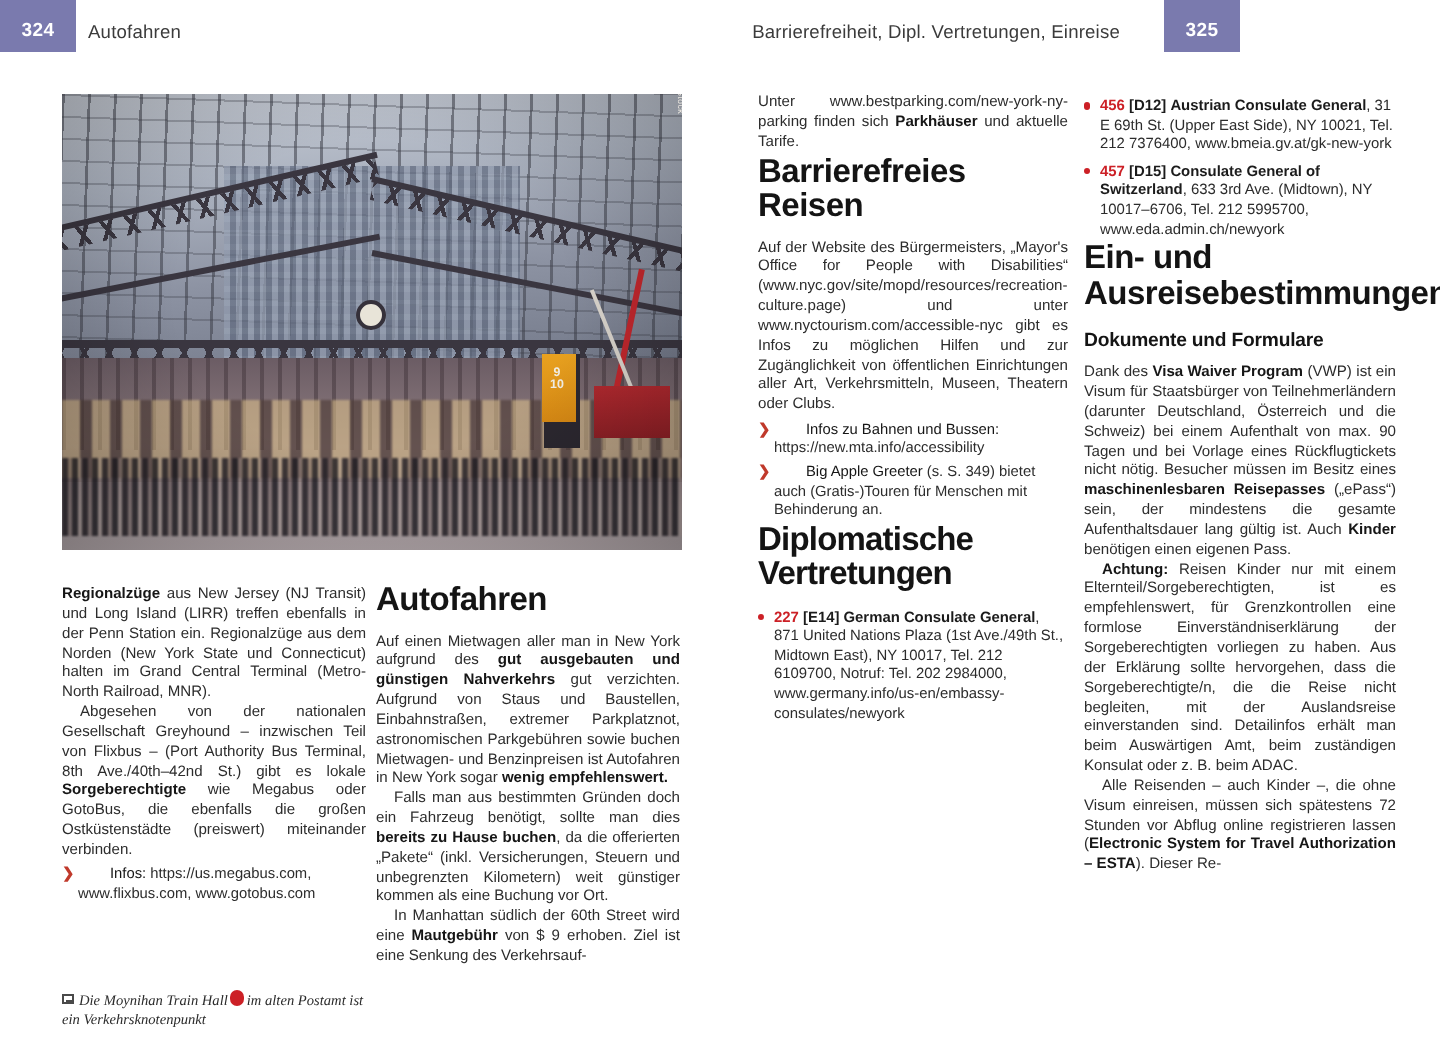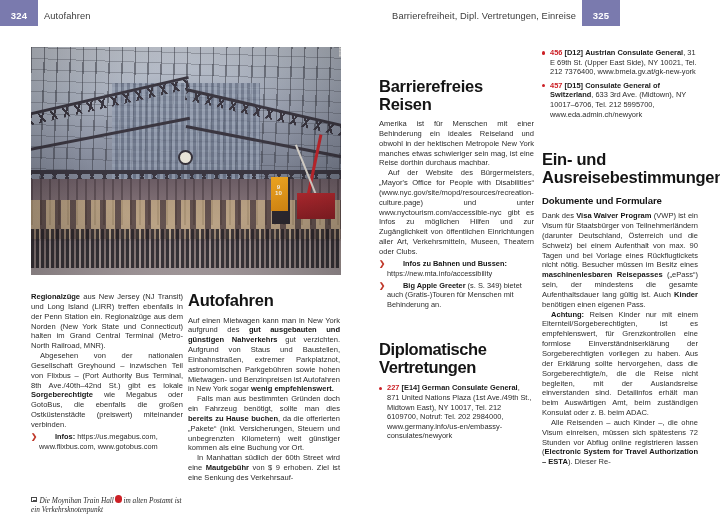--- a/index.html
+++ b/index.html
@@ -39,21 +39,21 @@
 
   .runhead {
     position: absolute;
     top: 11px;
     font-size: 9.3px;
     color: #3b3b3b;
     letter-spacing: 0.1px;
     white-space: nowrap;
   }
   .runhead-left  { left: 44px; }
-  .runhead-right { right: 44px; }
+  .runhead-right { right: 60px; }
 
   
   .col {
     position: absolute;
     top: 46px;
     width: 152px;
     height: 466px;
   }
   .col1 { left: 31px; }
   .col2 { left: 188px; }
@@ -89,39 +89,39 @@
   }
   h2.h-main.tight { letter-spacing: -0.4px; }
   h3.h-sub {
     font-size: 9.6px;
     font-weight: bold;
     color: #141414;
     line-height: 11px;
     margin-bottom: 5px;
     letter-spacing: -0.1px;
   }
-  .sp-before-lg { margin-top: 32px; }
+  .sp-before-lg { margin-top: 2px; }
 
   
   .infoline {
     position: relative;
     font-size: 7.4px;
     line-height: 9.5px;
     color: #2c2c2c;
     padding-left: 8px;
     margin-top: 2.5px;
   }
   .infoline .chev {
     position: absolute;
     left: 0; top: 0;
     color: #c0392b;
     font-size: 7.4px;
     font-weight: bold;
   }
-  .infoline b { font-weight: bold; padding-left: 16px; }
+  .infoline b { font-weight: normal; padding-left: 16px; }
 
   
   .poi {
     position: relative;
     font-size: 7.45px;
     line-height: 9.6px;
     color: #2c2c2c;
     padding-left: 8px;
     margin-top: 4px;
   }
@@ -362,29 +362,29 @@
   <div class="col col1" style="top:292px; height:190px;">
     <p class="body noind"><b>Regionalzüge</b><span> aus New Jersey (NJ Transit) und Long Island (LIRR) treffen ebenfalls in der Penn Station ein. Regionalzüge aus dem Norden (New York State und Connecticut) halten im Grand Central Terminal (Metro-North Railroad, MNR).</span></p>
     <p class="body"><span>Abgesehen von der nationalen Gesellschaft Greyhound – inzwischen Teil von Flixbus – (Port Authority Bus Terminal, 8th Ave./40th–42nd St.) gibt es lokale </span><b>Sorgeberechtigte</b><span> wie Megabus oder GotoBus, die ebenfalls die großen Ostküstenstädte (preiswert) miteinander verbinden.</span></p>
     <div class="infoline">
       <span class="chev">❯</span><b>Infos:</b><span> https://us.megabus.com, www.flixbus.com, www.gotobus.com</span>
     </div>
   </div>
 
   <div class="col col2" style="top:292px; height:224px;">
     <h2 class="h-main">Autofahren</h2>
-    <p class="body noind"><span>Auf einen Mietwagen kann man in New York aufgrund des </span><b>gut ausgebauten und günstigen Nahverkehrs</b><span> gut verzichten. Aufgrund von Staus und Baustellen, Einbahnstraßen, extremer Parkplatznot, astronomischen Parkgebühren sowie hohen Mietwagen- und Benzinpreisen ist Autofahren in New York sogar </span><b>wenig empfehlenswert.</b></p>
+    <p class="body noind"><span>Auf einen Mietwagen aller man in New York aufgrund des </span><b>gut ausgebauten und günstigen Nahverkehrs</b><span> gut verzichten. Aufgrund von Staus und Baustellen, Einbahnstraßen, extremer Parkplatznot, astronomischen Parkgebühren sowie buchen Mietwagen- und Benzinpreisen ist Autofahren in New York sogar </span><b>wenig empfehlenswert.</b></p>
     <p class="body"><span>Falls man aus bestimmten Gründen doch ein Fahrzeug benötigt, sollte man dies </span><b>bereits zu Hause buchen</b><span>, da die offerierten „Pakete“ (inkl. Versicherungen, Steuern und unbegrenzten Kilometern) weit günstiger kommen als eine Buchung vor Ort.</span></p>
     <p class="body"><span>In Manhattan südlich der 60th Street wird eine </span><b>Mautgebühr</b><span> von $ 9 erhoben. Ziel ist eine Senkung des Verkehrsauf-</span></p>
   </div>
 
   <div class="col col3">
+    <p class="body"><span>Unter www.bestparking.com/new-york-ny-parking finden sich </span><b>Parkhäuser</b><span> und aktuelle Tarife.</span></p>
 
     <h2 class="h-main sp-before-lg">Barrierefreies Reisen</h2>
-    <p class="body noind">Amerika ist für Menschen mit einer Behinderung ein ideales Reiseland und obwohl in der hektischen Metropole New York manches etwas schwieriger sein mag, ist eine Reise dorthin durchaus machbar.</p>
     <p class="body">Auf der Website des Bürgermeisters, „Mayor's Office for People with Disabilities“ (www.nyc.gov/site/mopd/resources/recreation-culture.page) und unter www.nyctourism.com/accessible-nyc gibt es Infos zu möglichen Hilfen und zur Zugänglichkeit von öffentlichen Einrichtungen aller Art, Verkehrsmitteln, Museen, Theatern oder Clubs.</p>
 
     <div class="infoline">
       <span class="chev">❯</span><b>Infos zu Bahnen und Bussen:</b><br><span>https://new.mta.info/accessibility</span>
     </div>
     <div class="infoline">
       <span class="chev">❯</span><b>Big Apple Greeter</b><span> (s. S. 349) bietet auch (Gratis-)Touren für Menschen mit Behinderung an.</span>
     </div>
 
     <h2 class="h-main tight sp-before-lg">Diplomatische Vertretungen</h2>

